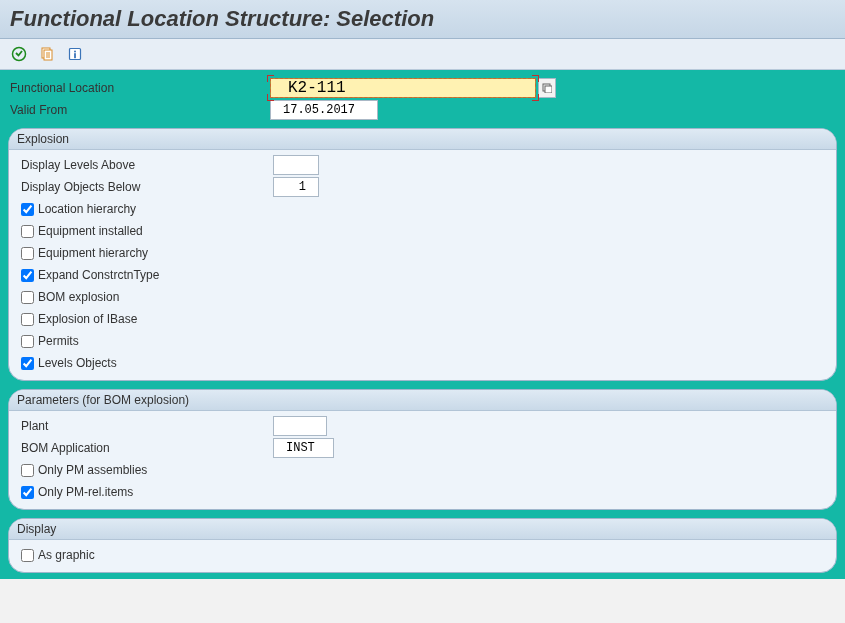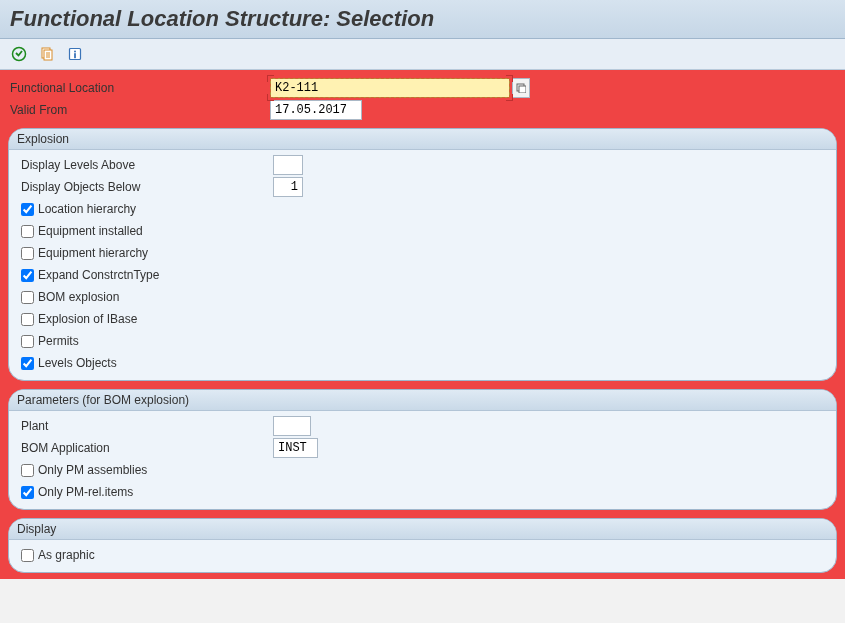--- a/index.html
+++ b/index.html
@@ -37,21 +37,21 @@
     width: 20px;
     height: 20px;
     display: inline-flex;
     align-items: center;
     justify-content: center;
     border: 1px solid transparent;
     border-radius: 2px;
     cursor: pointer;
   }
   .content {
-    background: #ef4444;
+    background: #14b8a6;
     padding: 6px;
   }
   .form-row {
     display: flex;
     align-items: center;
     margin: 2px 0;
   }
   .form-label {
     width: 260px;
     padding-left: 4px;
@@ -59,22 +59,22 @@
   .req-input-wrap {
     position: relative;
     display: inline-block;
   }
   .req-input {
     width: 230px;
     height: 18px;
     border: 1px solid #b08f3a;
     background: #fff2b2;
     font-family: "Courier New", monospace;
-    font-size: 12px;
-    padding: 0 4px;
+    font-size: 16px;
+    padding: 0 17px;
     outline: 1px dashed #cc6633;
     outline-offset: -1px;
   }
   .corner {
     position: absolute;
     width: 6px;
     height: 6px;
     border: 1.5px solid #c03030;
   }
   .corner.tl { top: -3px; left: -3px; border-right: none; border-bottom: none; }
@@ -92,21 +92,21 @@
     border: 1px solid #aab8c6;
     cursor: pointer;
     vertical-align: top;
   }
   .plain-input {
     height: 18px;
     border: 1px solid #aab8c6;
     background: #fff;
     font-family: "Courier New", monospace;
     font-size: 12px;
-    padding: 0 4px;
+    padding: 0 12px;
   }
   .w90 { width: 82px; }
   .w20 { width: 20px; text-align: right;}
   .w35 { width: 35px; }
   .groupbox {
     margin: 8px 2px 0 2px;
     border: 1px solid #9fb6cc;
     border-radius: 16px;
     overflow: hidden;
     background: #eef4fa;

